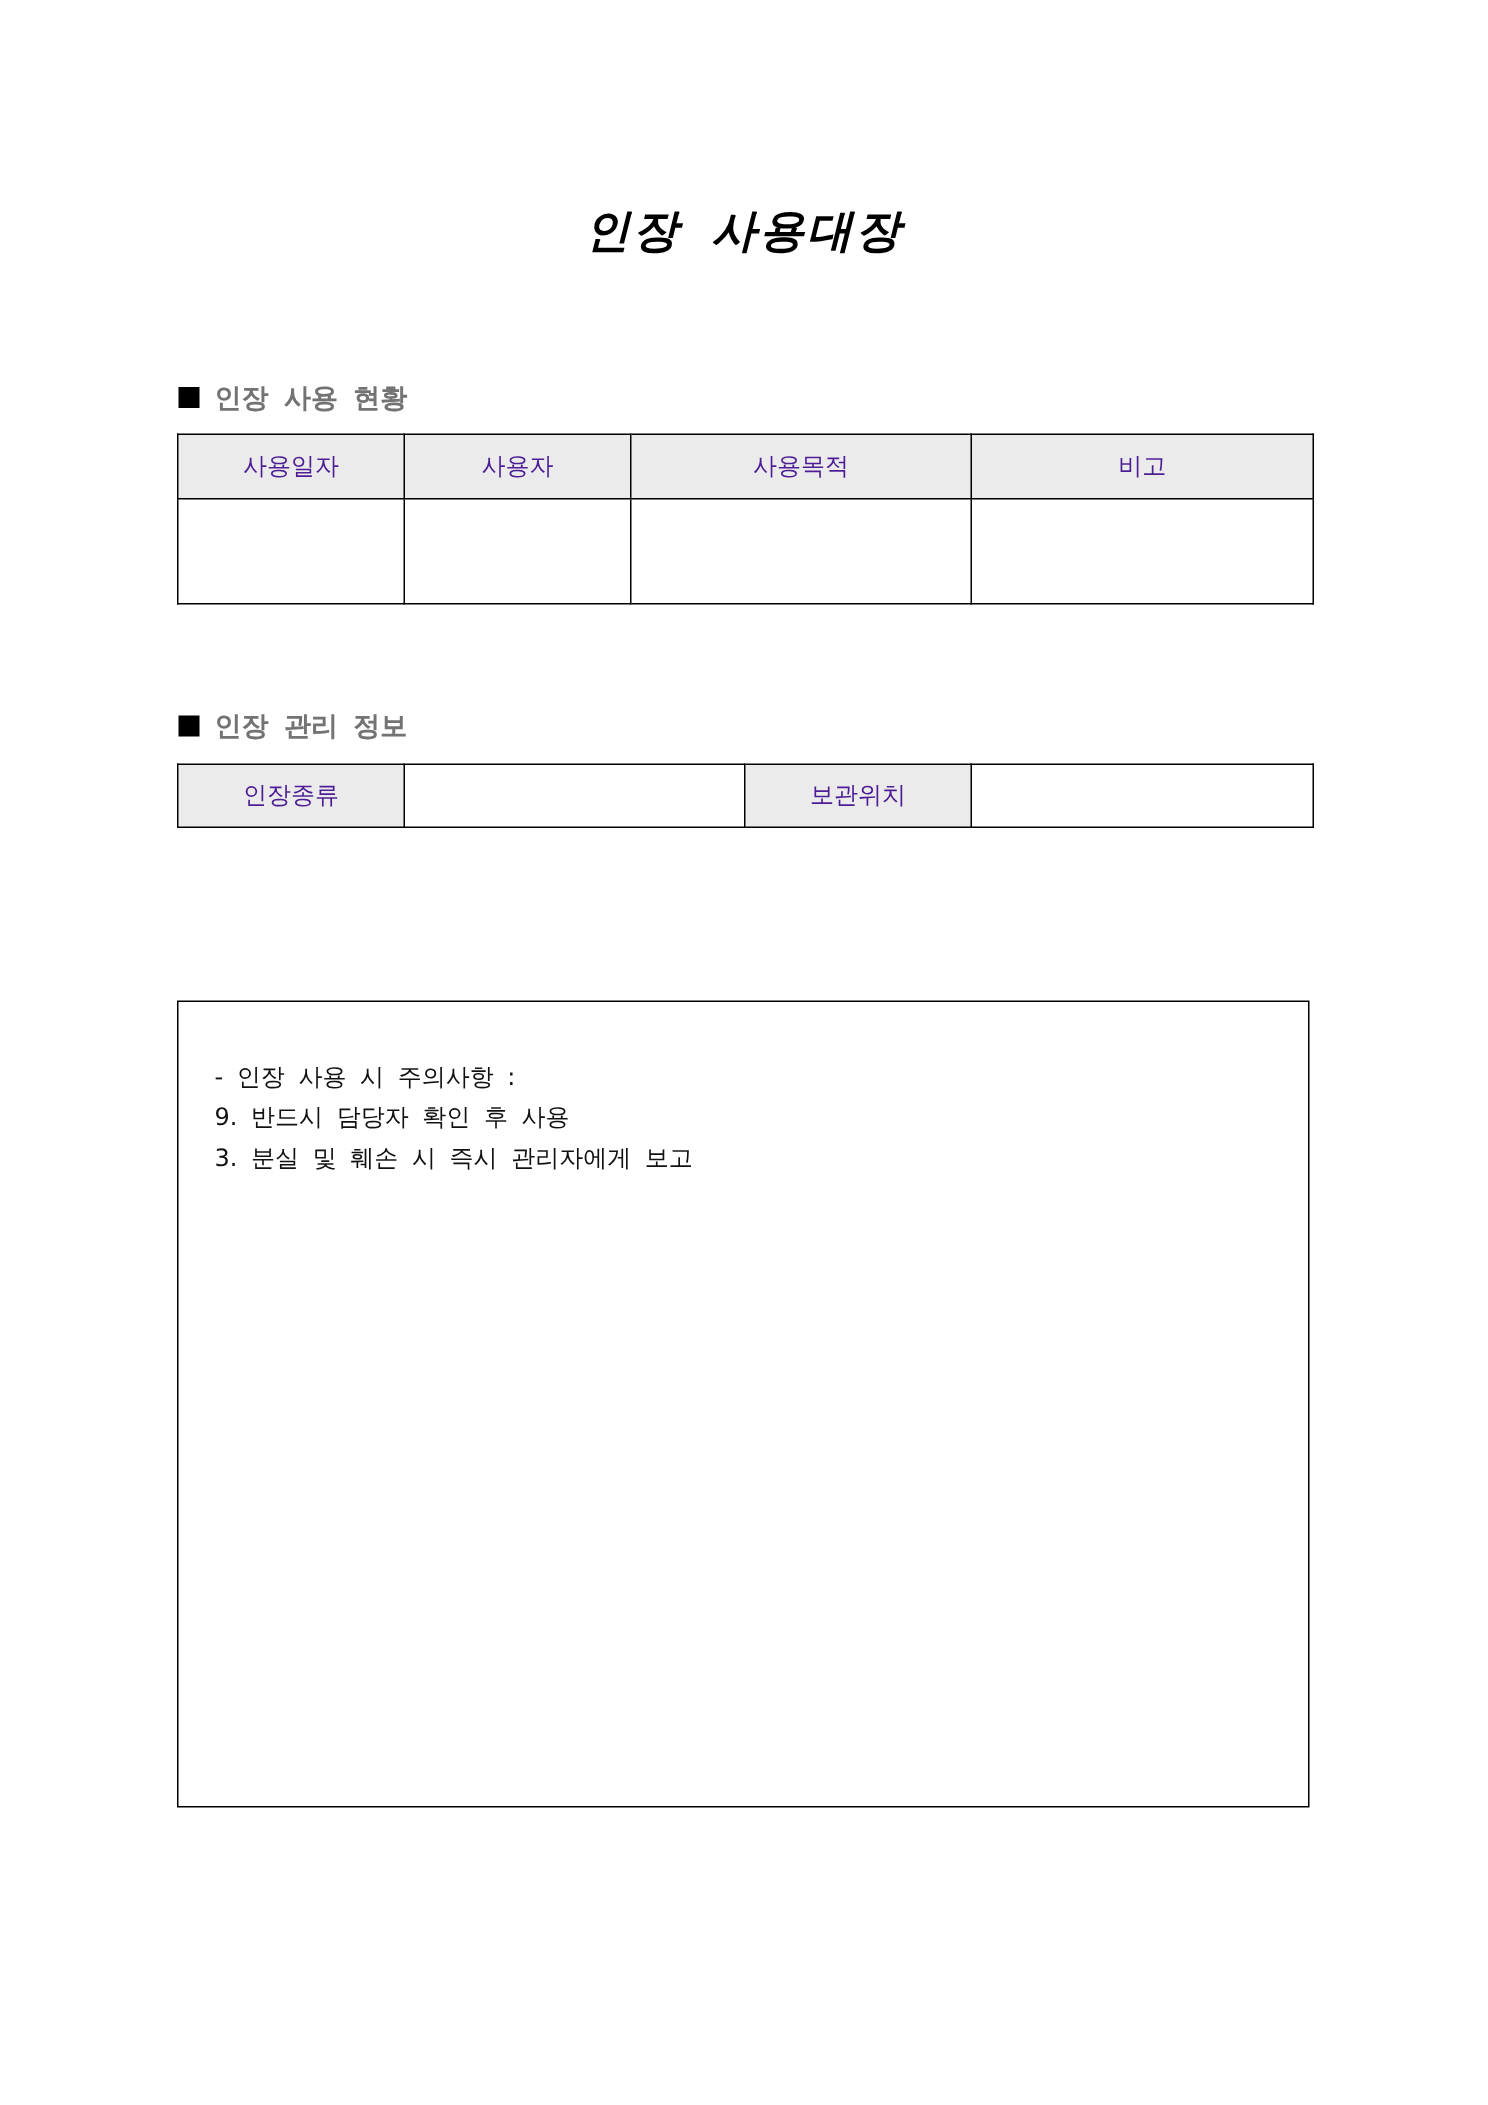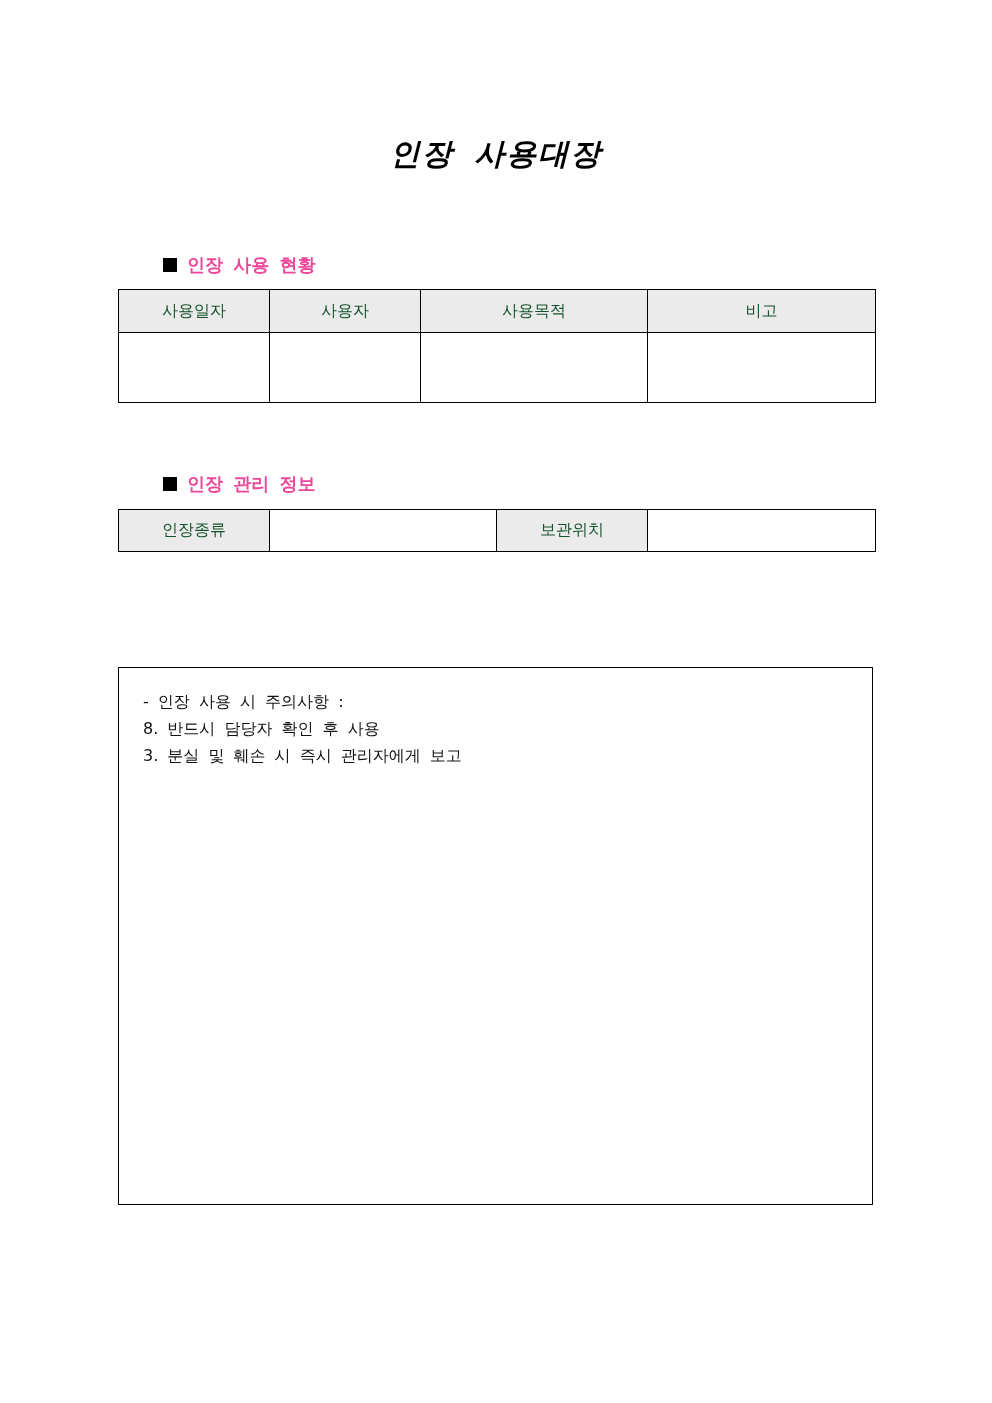--- a/index.html
+++ b/index.html
@@ -1,23 +1,23 @@
 <!DOCTYPE html>
 <html><head>
 <meta charset="utf-8">
 <style>
   html, body { margin: 0; padding: 0; background: #ffffff; }
   body { width: 992px; height: 1403px; position: relative; font-family: "DejaVu Sans", "Liberation Sans", sans-serif; color: #111; }
   .title { position: absolute; left: 0; top: 134px; width: 992px; text-align: center; font-size: 30px; font-weight: bold; letter-spacing: 2px; word-spacing: 8px; color: #000; font-style: italic; }
-  .section-head { position: absolute; left: 119px; font-size: 18px; font-weight: bold; color: #ec4899; word-spacing: 4px; margin-left: 44px; }
+  .section-head { position: absolute; left: 119px; font-size: 18px; font-weight: bold; color: #737373; word-spacing: 4px; }
   .section-head .sq { display: inline-block; width: 14px; height: 14px; background: #000; margin-right: 10px; vertical-align: -1px; }
   table { position: absolute; border-collapse: collapse; table-layout: fixed; }
-  td { border: 1.5px solid #000; padding: 0; text-align: center; font-size: 16px; color: #14532d; }
+  td { border: 1.5px solid #000; padding: 0; text-align: center; font-size: 16px; color: #4c1d95; }
   td.hd { background: #ebebeb; }
-  .notes { position: absolute; left: 118px; top: 667px; width: 755px; height: 538px; border: 1.5px solid #000; box-sizing: border-box; padding: 20px 24px; }
+  .notes { position: absolute; left: 118px; top: 667px; width: 755px; height: 538px; border: 1.5px solid #000; box-sizing: border-box; padding: 36px 24px; }
   .notes div { font-size: 16px; line-height: 27px; color: #111; word-spacing: 4px; }
 </style>
 </head>
 <body>
 
 <div class="title">인장 사용대장</div>
 
 <div class="section-head" style="top:253px;">
   <span class="sq"></span><span>인장 사용 현황</span>
 </div>
@@ -61,15 +61,15 @@
     <td class="hd">인장종류</td>
     <td></td>
     <td class="hd">보관위치</td>
     <td></td>
   </tr>
 </tbody>
   </table>
 
 <div class="notes">
   <div>- 인장 사용 시 주의사항 :</div>
-  <div>8. 반드시 담당자 확인 후 사용</div>
+  <div>9. 반드시 담당자 확인 후 사용</div>
   <div>3. 분실 및 훼손 시 즉시 관리자에게 보고</div>
 </div>
 
 </body></html>

